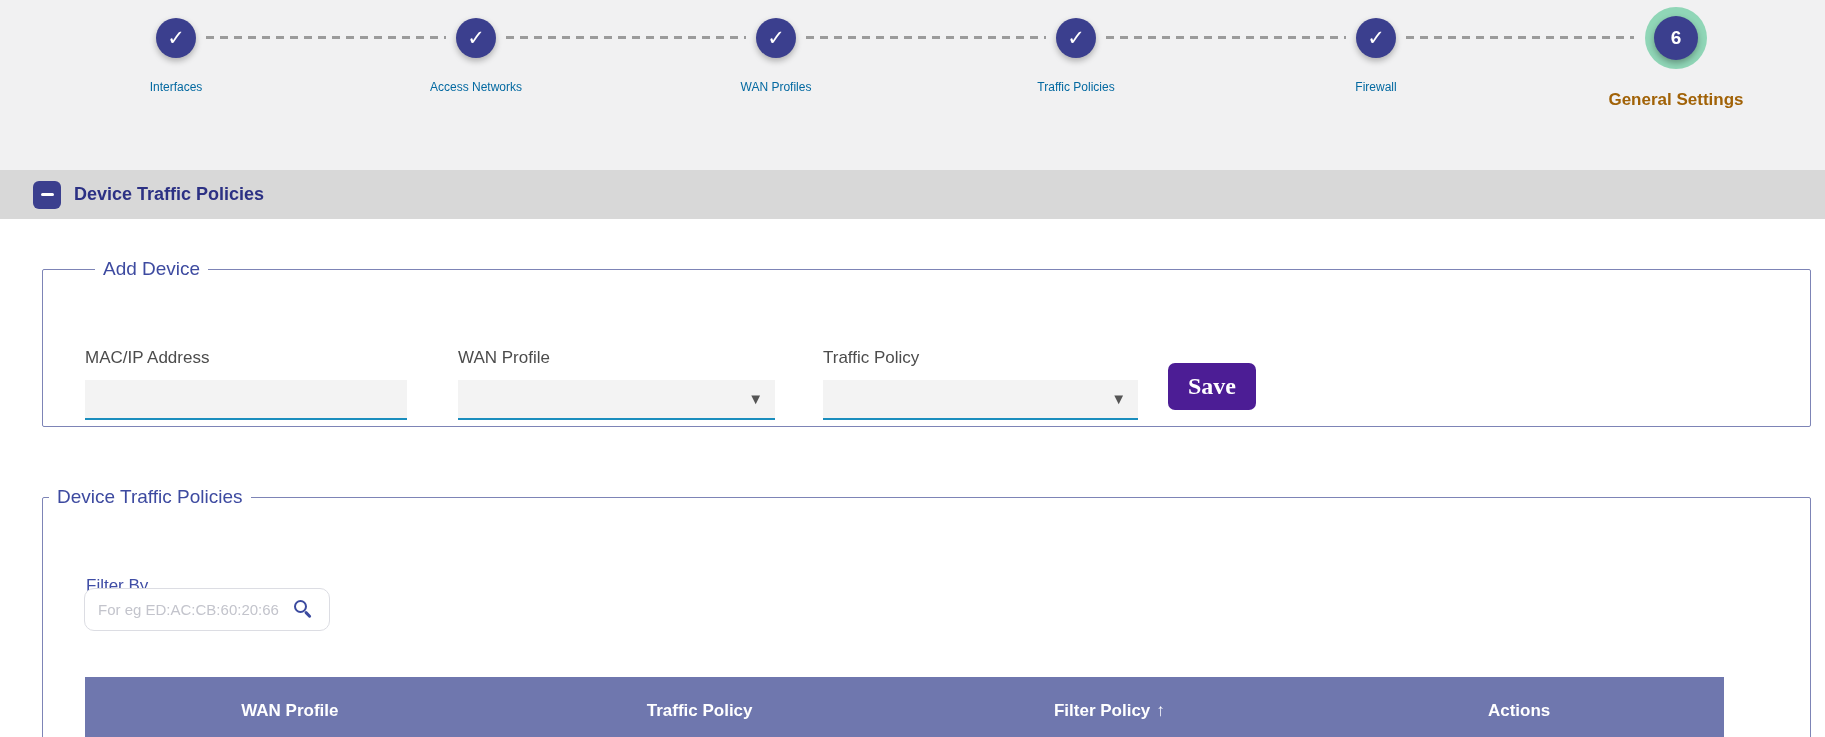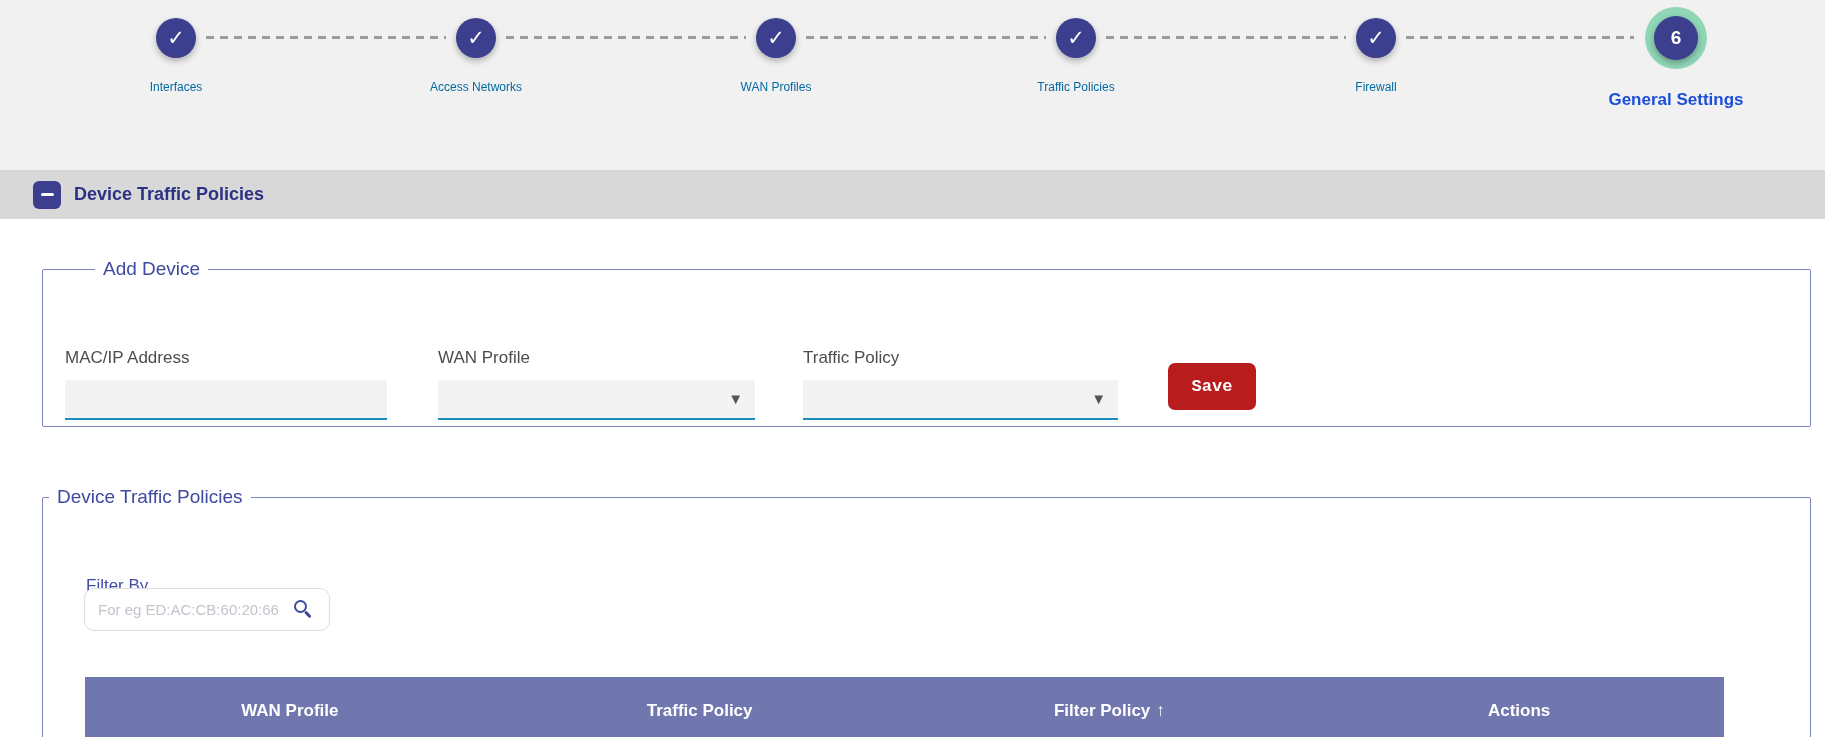--- a/index.html
+++ b/index.html
@@ -44,21 +44,21 @@
     box-shadow: 0 3px 6px rgba(0,0,0,.3);
     color: #fff; font-size: 19px; line-height: 44px; text-align: center;
     font-weight: 600;
   }
   .step-label {
     position: absolute; left: 50%; transform: translateX(-50%);
     top: 80px; white-space: nowrap;
     font-size: 12px; color: #0369a1;
   }
   .step-label.active {
-    top: 90px; color: #1d4ed8; font-weight: 700; font-size: 17px;
+    top: 90px; color: #a16207; font-weight: 700; font-size: 17px;
   }
   .connector {
     position: absolute; top: 36px; height: 3px;
     background: repeating-linear-gradient(90deg, #9b9b9b 0 8px, transparent 8px 14px);
   }
 
   
   .section-bar {
     position: absolute; left: 0; top: 170px;
     width: 1825px; height: 49px;
@@ -91,43 +91,43 @@
     background: transparent;
   }
   legend {
     margin-left: 6px; padding: 0 8px;
     font-size: 19px; color: #3d4aa0;
   }
   #add-device-fieldset { left: 42px; top: 258px; width: 1769px; height: 169px; padding-left: 46px; }
   #policies-fieldset   { left: 42px; top: 486px; width: 1769px; height: 300px; }
 
   
-  .field-group { position: absolute; }
+  .field-group { position: absolute; margin-left: 20px; }
   .field-label { font-size: 17px; color: #4c4c4c; display: block; position: absolute; top: 0; }
   .ad-input, .ad-select {
     position: absolute; top: 32px; height: 40px;
     background: #f3f3f3;
     border: none; border-bottom: 2px solid #1a8dbd;
     font-size: 16px; color: #333; padding: 0 12px;
     width: 100%;
   }
   .ad-select { display: flex; align-items: center; cursor: pointer; }
   .dropdown-arrow {
     position: absolute; right: 12px; top: 42px;
     font-size: 15px; color: #555; pointer-events: none;
   }
   #fg-mac     { left: 22px;  top: 68px; width: 322px; height: 80px; }
   #fg-wan     { left: 395px; top: 68px; width: 317px; height: 80px; }
   #fg-traffic { left: 760px; top: 68px; width: 315px; height: 80px; }
   .save-btn {
     position: absolute; left: 1125px; top: 83px;
     width: 88px; height: 47px;
-    background: #b91c1c; border: none; border-radius: 7px;
-    color: #fff; font-size: 17px; font-weight: 700;
-    font-family: Liberation Mono, monospace;
+    background: #4c1d95; border: none; border-radius: 7px;
+    color: #fff; font-size: 24px; font-weight: 700;
+    font-family: Liberation Serif, serif;
     cursor: pointer;
   }
 
   
   .filter-label {
     position: absolute; left: 43px; top: 68px;
     font-size: 17px; color: #3f4da5;
   }
   .search-wrap {
     position: absolute; left: 41px; top: 80px;

